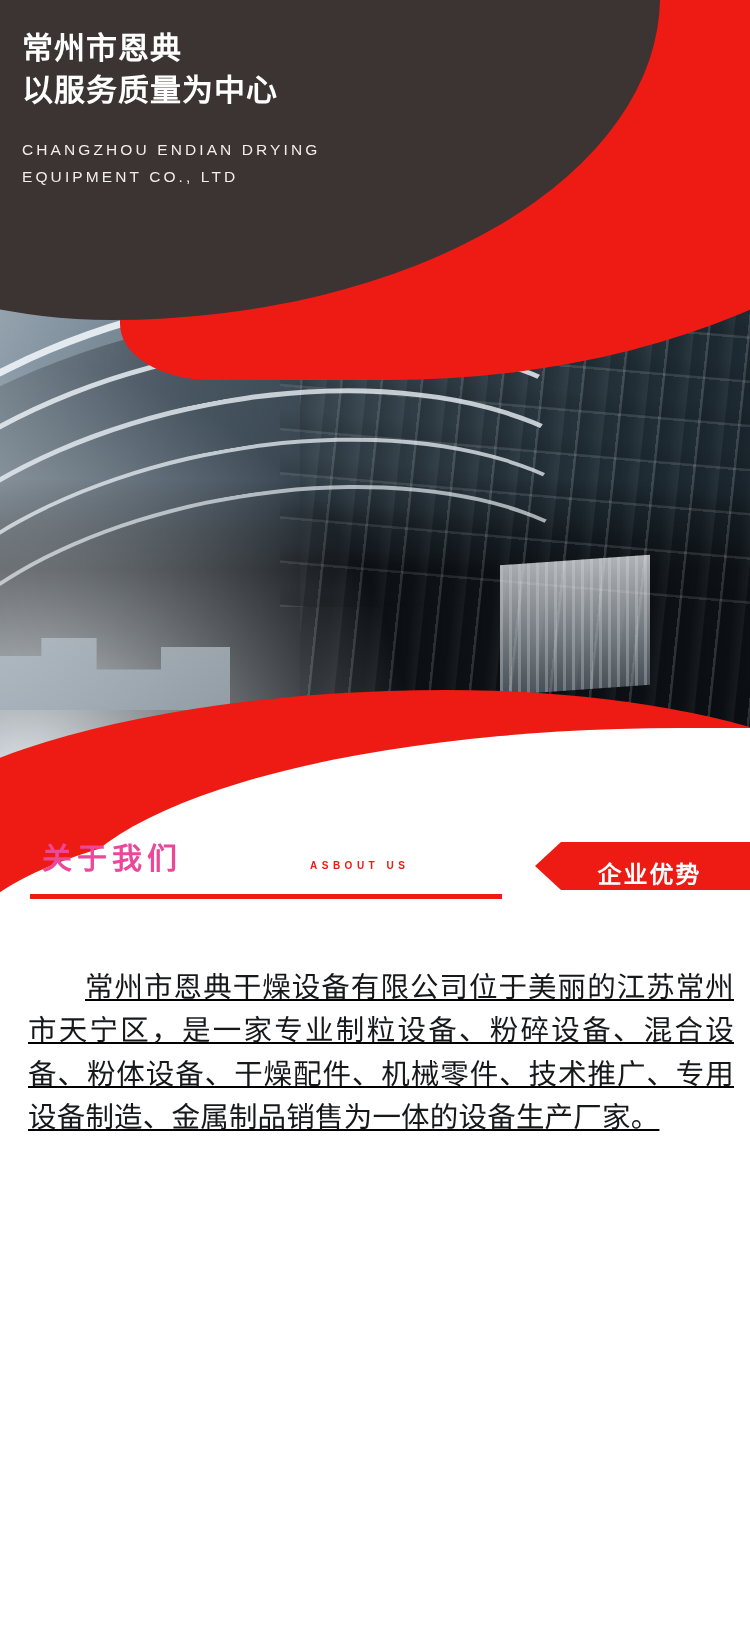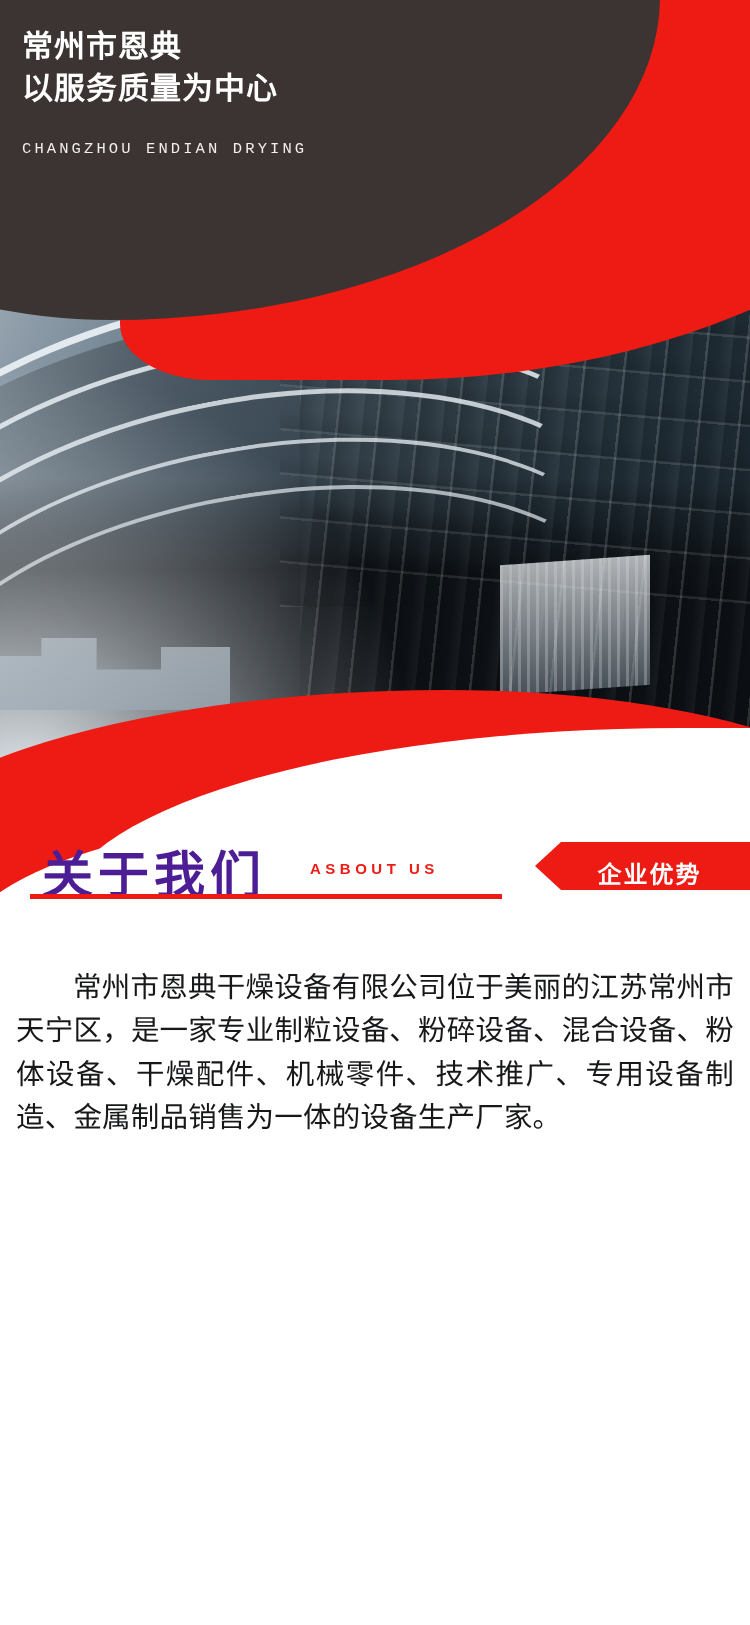--- a/index.html
+++ b/index.html
@@ -16,21 +16,20 @@
     background: #ffffff;
   }
 
   
   .hero {
     position: relative;
     width: 750px;
     height: 920px;
     overflow: hidden;
     background: #c2410c;
-    font-family: Liberation Mono, monospace;
   }
 
   
   .photo {
     position: absolute;
     inset: 0;
     background:
       
       radial-gradient(ellipse at 4% 86%, #e8eef3 0%, rgba(232,238,243,0) 38%),
       
@@ -184,29 +183,29 @@
   .section-head {
     position: relative;
     width: 750px;
     height: 112px;
     margin-top: -92px;
     z-index: 8;
   }
   .sh-title {
     position: absolute;
     left: 42px; top: 6px;
-    font-size: 51px;
-    font-weight: 700;
-    color: #4c1d95;
+    font-size: 30px;
+    font-weight: 700;
+    color: #ec4899;
     letter-spacing: 5px;
   }
   .sh-sub {
     position: absolute;
     left: 310px; top: 32px;
-    font-size: 15px;
+    font-size: 10px;
     font-weight: 700;
     color: #ed1b13;
     letter-spacing: 4.5px;
   }
   .sh-underline {
     position: absolute;
     left: 30px; top: 66px;
     width: 472px; height: 5px;
     background: #ed1b13;
   }
@@ -222,21 +221,22 @@
     letter-spacing: 2px;
     display: flex;
     align-items: center;
     justify-content: center;
     padding: 12px 20px 0 34px;
     clip-path: polygon(26px 0, 100% 0, 100% 100%, 26px 100%, 0 50%);
   }
 
   
   .body-copy {
-    padding: 26px 16px 40px 16px;
+    padding: 26px 16px 40px 28px;
+    text-decoration: underline;
   }
   .body-copy p {
     font-size: 28.5px;
     line-height: 1.52;
     color: #17181a;
     text-align: justify;
     text-indent: 2em;
     letter-spacing: 0.2px;
     font-family: "Liberation Sans", "DejaVu Sans", sans-serif;
   }
@@ -264,20 +264,21 @@
 
     <div class="topcurve-red"></div>
     <div class="topcurve-red2"></div>
     <div class="dark-overlay-curve"></div>
 
     <div class="brand">
       <div class="cn1">常州市恩典</div>
       <div class="cn2">以服务质量为中心</div>
       <div class="en">
         <div>CHANGZHOU ENDIAN DRYING</div>
+        <div>EQUIPMENT CO., LTD</div>
       </div>
     </div>
 
     <div class="botcurve-red"></div>
     <div class="botcurve-white"></div>
     <div class="botcurve-white2"></div>
   </div>
 
   <div class="section-head">
     <div class="sh-title">关于我们</div>

